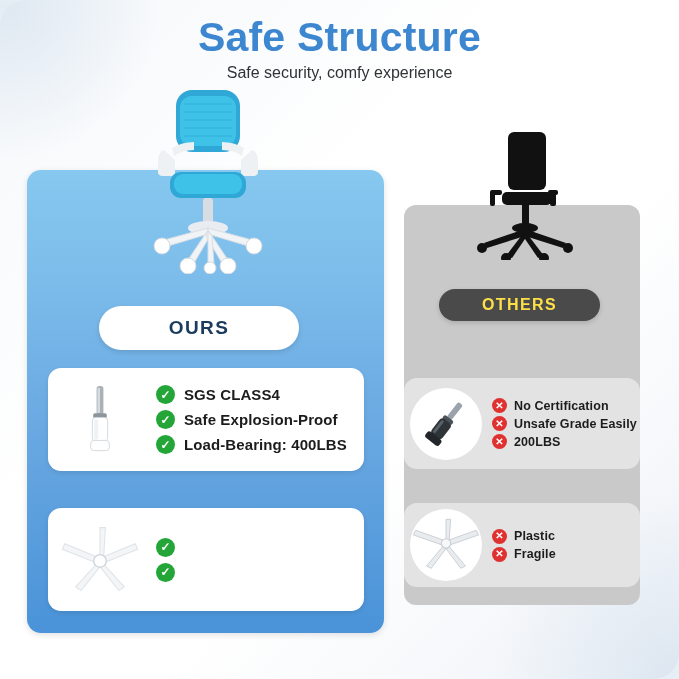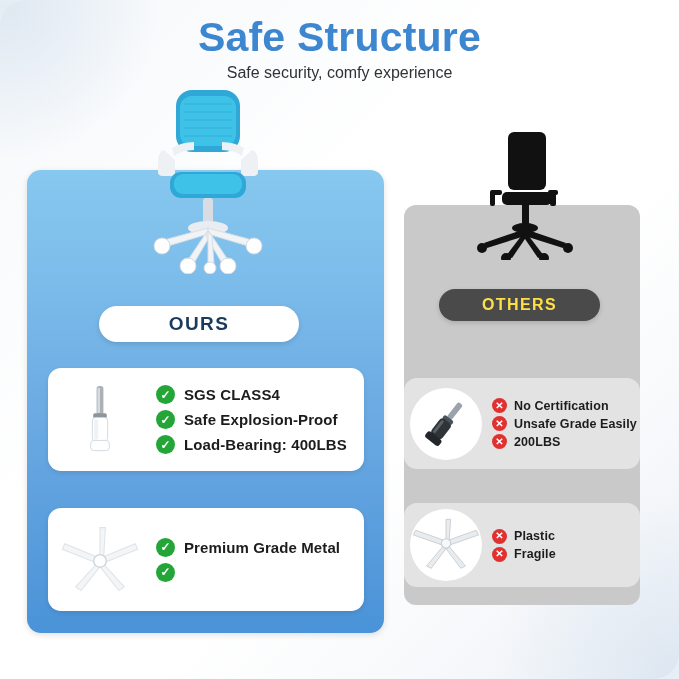--- a/index.html
+++ b/index.html
@@ -102,21 +102,21 @@
     display: flex;
     align-items: center;
     justify-content: center;
     font-weight: bold;
     letter-spacing: 1.4px;
   }
   .label-ours {
     left: 99px;
     top: 306px;
     width: 200px;
-    height: 36px;
+    height: 44px;
     background: #ffffff;
     color: #1b3b5c;
     font-size: 19px;
     box-shadow: 0 2px 5px rgba(0,0,0,0.13);
   }
   .label-others {
     left: 439px;
     top: 289px;
     width: 161px;
     height: 32px;
@@ -291,21 +291,20 @@
           <path d="M45 40 L18 70 L24 74 L47 45 z"></path>
           <path d="M45 40 L72 70 L66 74 L43 45 z"></path>
           <path d="M45 36 L45 4 L51 4 L49 38 z"></path>
         </g>
         <circle cx="45" cy="41" r="7" fill="#ffffff" stroke="#cdd4da" stroke-width="1.5"></circle>
       </svg>
     </div>
     <div class="feature-list">
       <div class="feature-row">
         <span class="badge badge-check">✓</span>
-        <span class="txt">Premium Grade Metal</span>
       </div>
       <div class="feature-row">
         <span class="badge badge-check">✓</span>
       </div>
     </div>
   </div>
 
   <div class="others-panel"></div>
 
   <div class="chair-others">

